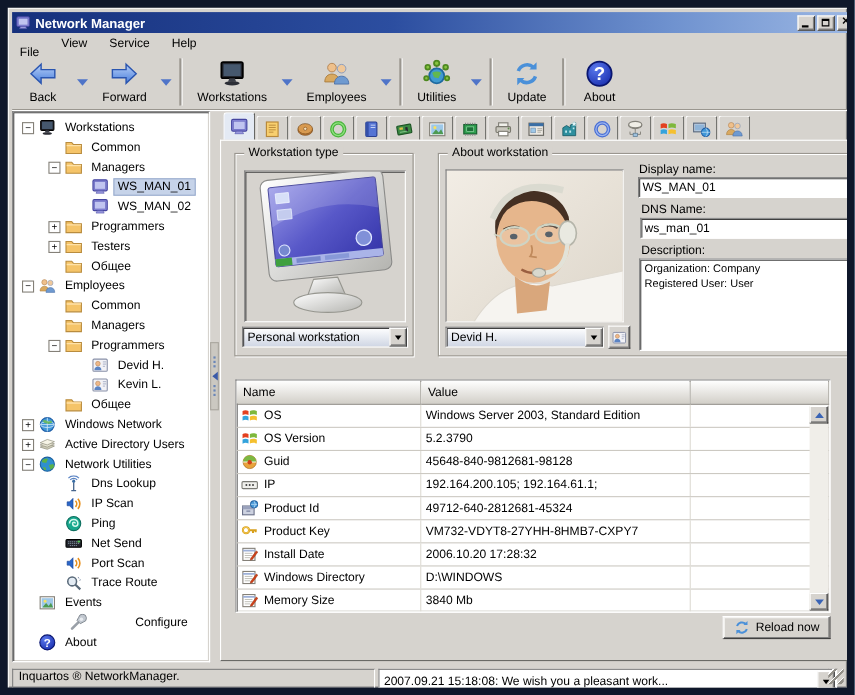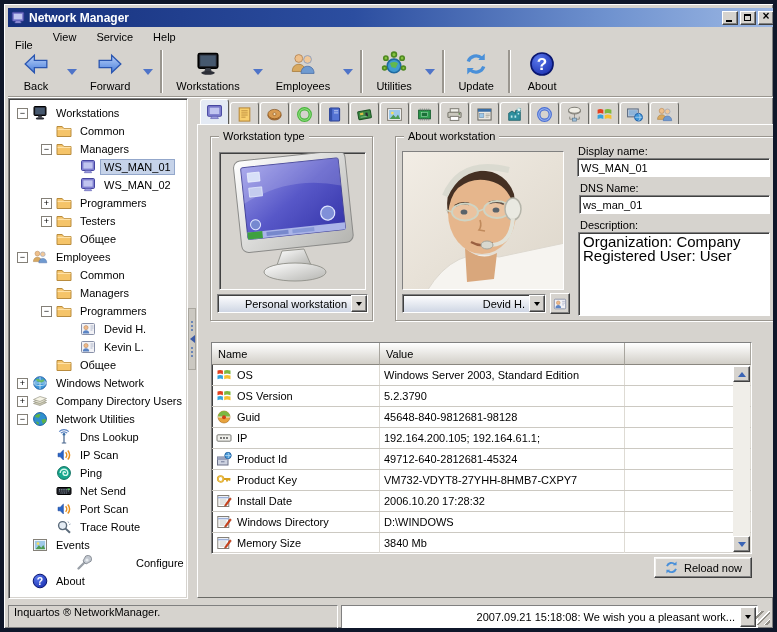--- a/index.html
+++ b/index.html
@@ -1,18 +1,18 @@
 <!DOCTYPE html>
 <html><head>
 <meta charset="utf-8">
 <style>
   html,body{margin:0;padding:0;background:#3a6ea5;}
   *{box-sizing:border-box;font-family:"Liberation Sans",sans-serif;}
   .window{position:relative;width:777px;height:632px;background:#d6d3ce;
-    border:4px solid #0f172a;box-shadow:inset 1px 1px 0 #fff,inset -1px -1px 0 #808080;overflow:hidden;}
+    border:7px solid #0f172a;box-shadow:inset 1px 1px 0 #fff,inset -1px -1px 0 #808080;overflow:hidden;}
   .ic{display:inline-block;flex:0 0 auto;}
   .ic svg{width:100%;height:100%;display:block;}
 
   
   .titlebar{position:absolute;left:4px;top:4px;width:769px;height:19px;display:flex;align-items:center;
     background:linear-gradient(90deg,#16307c 0%,#2c4ea0 45%,#6f92cf 78%,#9db8e4 100%);padding:0 3px;}
   .title-text{color:#fff;font-size:12px;font-weight:bold;margin-left:4px;flex:1;white-space:nowrap;}
   .winbtn{width:16px;height:14px;margin-left:2px;background:#d6d3ce;position:relative;
     border:1px solid;border-color:#fff #404040 #404040 #fff;box-shadow:inset -1px -1px 0 #808080;
     font-size:10px;line-height:11px;text-align:center;font-weight:bold;color:#000;}
@@ -64,29 +64,29 @@
 
   
   .groupbox{position:absolute;border:1px solid #9a968f;box-shadow:inset 1px 1px 0 #fff, 1px 1px 0 #fff;}
   .gb-label{position:absolute;top:-7px;left:8px;background:#d6d3ce;padding:0 4px;font-size:11px;}
   .well{position:absolute;background:#d6d3ce;border:1px solid;border-color:#808080 #fff #fff #808080;
     box-shadow:inset 1px 1px 0 #404040,inset -1px -1px 0 #d6d3ce;overflow:hidden;}
 
   
   .combo{position:absolute;height:19px;border:1px solid;border-color:#808080 #fff #fff #808080;
     box-shadow:inset 1px 1px 0 #404040;background:linear-gradient(#ffffff,#cfd6e4);display:flex;align-items:center;}
-  .combo-text{flex:1;font-size:11px;padding:0 4px;white-space:nowrap;overflow:hidden;text-align:right;}
+  .combo-text{flex:1;font-size:11px;padding:0 4px;white-space:nowrap;overflow:hidden;}
   .combo-btn{width:16px;height:100%;background:#d6d3ce;border:1px solid;border-color:#fff #404040 #404040 #fff;
     box-shadow:inset -1px -1px 0 #808080;display:flex;align-items:center;justify-content:center;}
   .combo-btn i{width:0;height:0;border-left:3px solid transparent;border-right:3px solid transparent;border-top:4px solid #000;}
   .field-label{position:absolute;font-size:11px;white-space:nowrap;}
   .tbox{position:absolute;height:19px;border:1px solid;border-color:#808080 #fff #fff #808080;
     box-shadow:inset 1px 1px 0 #404040;background:#fff;font-size:11px;padding:0 3px;outline:none;}
   .descbox{position:absolute;border:1px solid;border-color:#808080 #fff #fff #808080;
-    box-shadow:inset 1px 1px 0 #404040;background:#fff;font-size:15px;padding:2px 4px;line-height:14px;}
+    box-shadow:inset 1px 1px 0 #404040;background:#fff;font-size:10px;padding:2px 4px;line-height:14px;}
   .sidebtn{position:absolute;width:20px;height:21px;background:#d6d3ce;border:1px solid;border-color:#fff #404040 #404040 #fff;
     box-shadow:inset -1px -1px 0 #808080;display:flex;align-items:center;justify-content:center;}
   .sidebtn .ic{width:14px;height:14px;}
 
   
   .table{position:absolute;left:207px;top:338px;width:541px;height:212px;background:#fff;
     border:1px solid;border-color:#808080 #fff #fff #808080;box-shadow:inset 1px 1px 0 #404040,inset -1px -1px 0 #d6d3ce;overflow:hidden;}
   .thead{display:flex;height:22px;}
   .th{background:linear-gradient(#ffffff,#d2cfc8);border-right:1px solid #a8a59e;border-bottom:1px solid #8a8780;
     font-size:11px;display:flex;align-items:center;padding:0 6px;}
@@ -424,21 +424,21 @@
       </div>
       <div class="tree-row" style="padding-left: 8px;">
         <span class="expand">+</span>
         <span class="ic" style="height: 16px; width: 16px;">
           <svg viewBox="0 0 16 16">
             <path d="M1.5 10.5 8 7.5l6.5 2-6.5 3Z" fill="#cfcdb8" stroke="#8a8876" stroke-width="0.6"></path>
             <path d="M1.5 8.5 8 5.5l6.5 2-6.5 3Z" fill="#e8e6d4" stroke="#8a8876" stroke-width="0.6"></path>
             <path d="M1.5 6.5 8 3.5l6.5 2-6.5 3Z" fill="#f6f4e6" stroke="#8a8876" stroke-width="0.6"></path>
           </svg>
         </span>
-        <span class="tree-label">Company Directory Users</span>
+        <span class="tree-label">Active Directory Users</span>
       </div>
       <div class="tree-row" style="padding-left: 8px;">
         <span class="expand">−</span>
         <span class="ic" style="height: 16px; width: 16px;">
           <svg viewBox="0 0 16 16">
             <circle cx="8" cy="8" r="6.4" fill="#2f8fd0" stroke="#1a5fa0"></circle>
             <path d="M3.2 4.6q2.4-2.4 5.4-1.4l-1.6 3.6-3.8-.6ZM9.4 8.8l4.2-1 .6 3-3.2 2.2ZM4 10.5l2.5.5.5 2.5-2-.5Z" fill="#5bb149"></path>
           </svg>
         </span>
         <span class="tree-label">Network Utilities</span>
@@ -511,21 +511,21 @@
         <span class="ic" style="height: 16px; width: 16px;">
           <svg viewBox="0 0 16 16">
             <rect x="1.5" y="2.5" width="13" height="11" fill="#fff" stroke="#848078"></rect>
             <rect x="2.8" y="3.8" width="10.4" height="8.4" fill="#9ec8e8"></rect>
             <circle cx="6" cy="6.6" r="1.3" fill="#f8e060"></circle>
             <path d="M3.5 12.2l3.4-4 2.4 2.6 2-2.8 2 4.2Z" fill="#4d9a52"></path>
           </svg>
         </span>
         <span class="tree-label">Events</span>
       </div>
-      <div class="tree-row" style="padding-left: 16px; gap: 36px;">
+      <div class="tree-row" style="padding-left: 0; gap: 36px;">
         <span class="expand-spacer"></span>
         <span class="ic" style="height: 16px; width: 16px;">
           <svg viewBox="0 0 16 16">
             <path d="M2.5 13.5 8 8" stroke="#9aa0a8" stroke-width="2.4" stroke-linecap="round"></path>
             <path d="M8.5 3.2a3.6 3.6 0 1 1 4.3 4.3L10 9 7 6Z" fill="#c2c8d0" stroke="#787f88" stroke-width="0.8"></path>
             <circle cx="11" cy="5" r="1.6" fill="#e8ecf0"></circle>
           </svg>
         </span>
         <span class="tree-label">Configure</span>
       </div>

